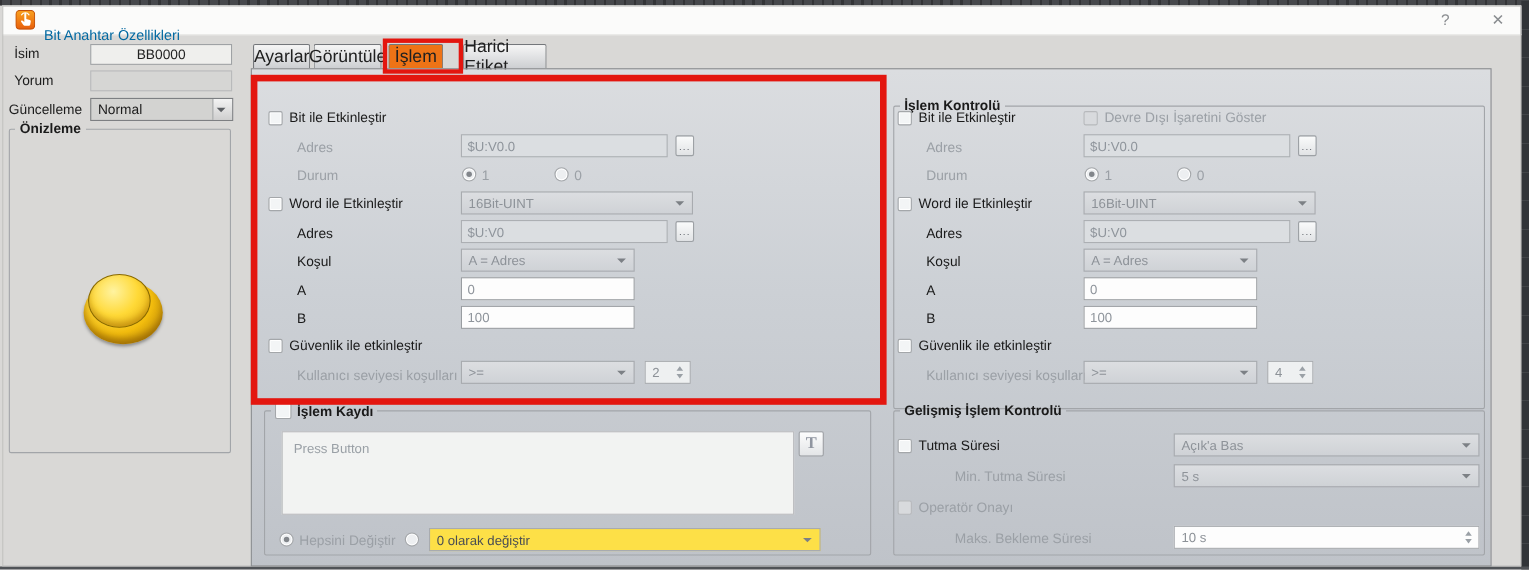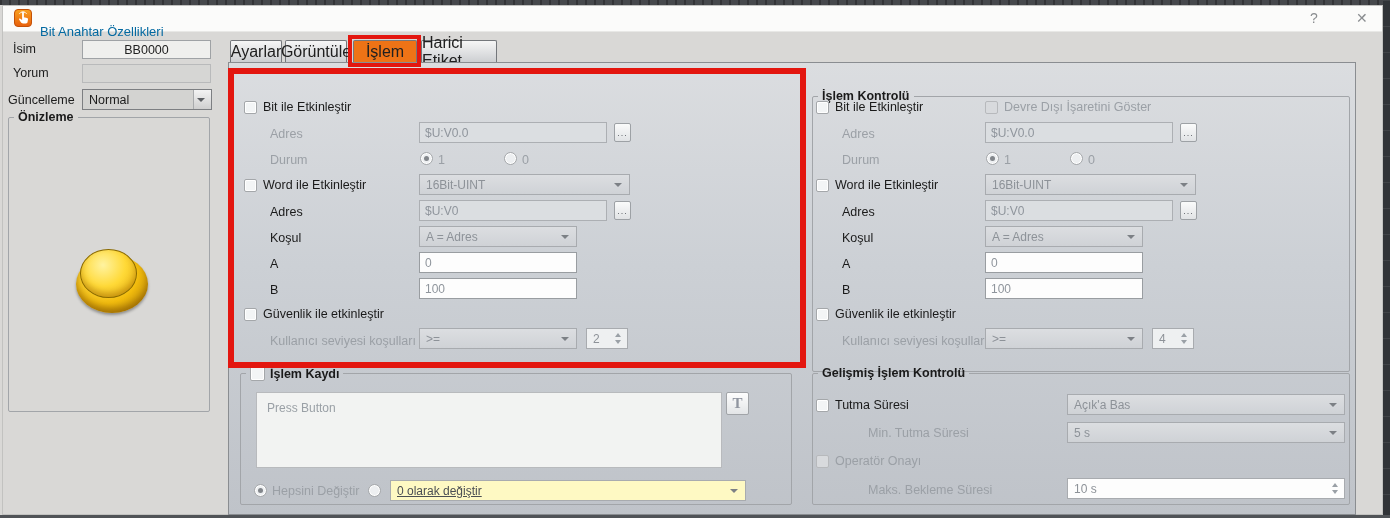--- a/index.html
+++ b/index.html
@@ -28,21 +28,21 @@
   .rd.sel::after{content:"";position:absolute;left:3px;top:3px;width:5px;height:5px;border-radius:50%;background:#82868b;}
   
   .txt{background:#fdfdfd;border:1px solid #999da1;color:#8f959c;font-size:12px;display:flex;align-items:center;padding:0 5px;}
   .txt.dis{background:#dbdee1;border-color:#acafb3;}
   .memo{background:#f2f3f2;border:1px solid #b8babd;color:#9aa0a6;font-size:12px;padding:8px 10px;display:block;}
   
   .dd{background:linear-gradient(#dcdee1,#cfd2d6);border:1px solid #a8abaf;color:#8d9298;font-size:12px;
       display:flex;align-items:center;padding:0 22px 0 6px;}
   .dd::after{content:"";position:absolute;right:7px;top:50%;margin-top:-2px;
       border-left:4px solid transparent;border-right:4px solid transparent;border-top:4px solid #7c8085;}
-  .dd.lit{background:#fef9c3;color:#4a4e53;text-decoration:underline;}
+  .dd.lit{background:#fde047;color:#4a4e53;}
   
   .spin{background:#eef0f1;border:1px solid #a8abaf;color:#8d9298;font-size:12px;display:flex;align-items:center;padding:0 18px 0 6px;}
   .spin.lit{background:#fdfdfd;}
   .spin::before{content:"";position:absolute;right:6px;top:4px;
       border-left:3.5px solid transparent;border-right:3.5px solid transparent;border-bottom:4px solid #9aa0a6;}
   .spin::after{content:"";position:absolute;right:6px;bottom:4px;
       border-left:3.5px solid transparent;border-right:3.5px solid transparent;border-top:4px solid #9aa0a6;}
   
   .browse{background:linear-gradient(#fafbfb,#e1e3e5);border:1px solid #9da1a5;border-radius:2px;color:#5e6269;
       font-size:9px;letter-spacing:1px;display:flex;align-items:flex-end;justify-content:center;padding-bottom:3px;}
@@ -115,21 +115,21 @@
   <fieldset class="gb" style="left:8px;top:110px;width:202px;height:302px;">
     <legend>
         <span>Önizleme</span>
       </legend>
     <div class="a pbtn-base"></div>
     <div class="a pbtn-cap"></div>
   </fieldset>
 
   <div class="a tab" style="left:230px;width:52px;">Ayarlar</div>
   <div class="a tab" style="left:285px;width:62px;">Görüntüle</div>
-  <div class="a tab active" style="left:353px;width:64px;">İşlem</div>
+  <div class="a tab active" style="left:353px;width:50px;">İşlem</div>
   <div class="a tab" style="left:421px;width:76px;">Harici Etiket</div>
 
   <div class="a page"></div>
 
   <div class="a cb" style="left:244px;top:101px;"></div>
   <div class="a lbl on" style="left:263px;top:100px;">Bit ile Etkinleştir</div>
   <div class="a lbl off" style="left:270px;top:127px;">Adres</div>
   <div class="a txt dis" style="left:419px;top:122px;width:188px;height:21px;">$U:V0.0</div>
   <div class="a browse" style="left:614px;top:123px;width:17px;height:19px;">...</div>
   <div class="a lbl off" style="left:270px;top:153px;">Durum</div>

